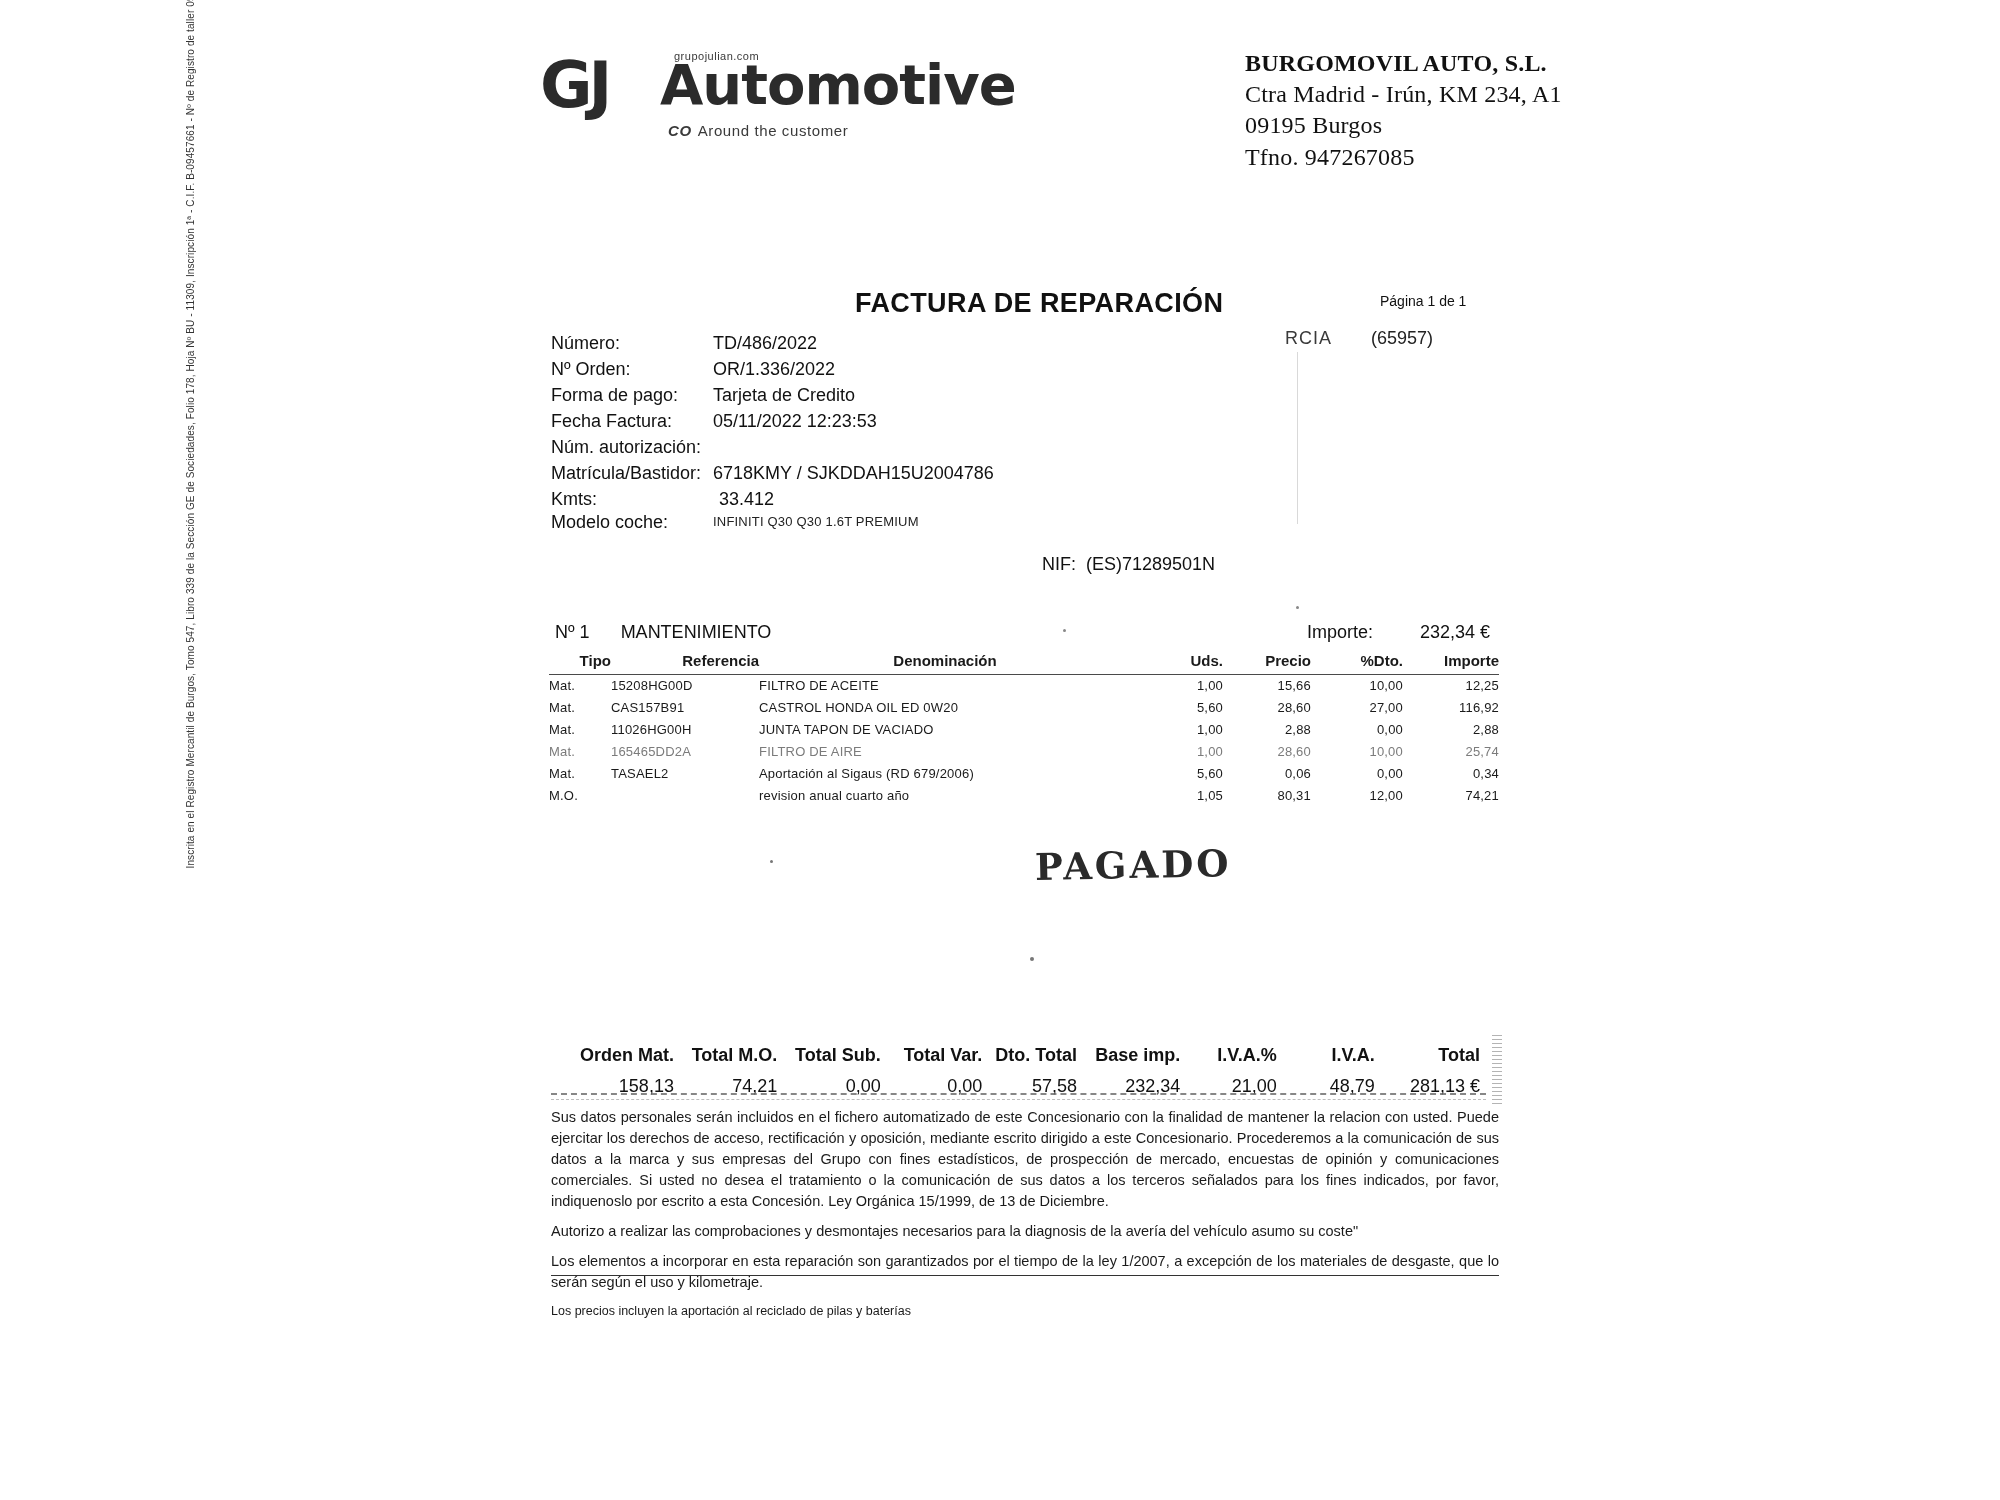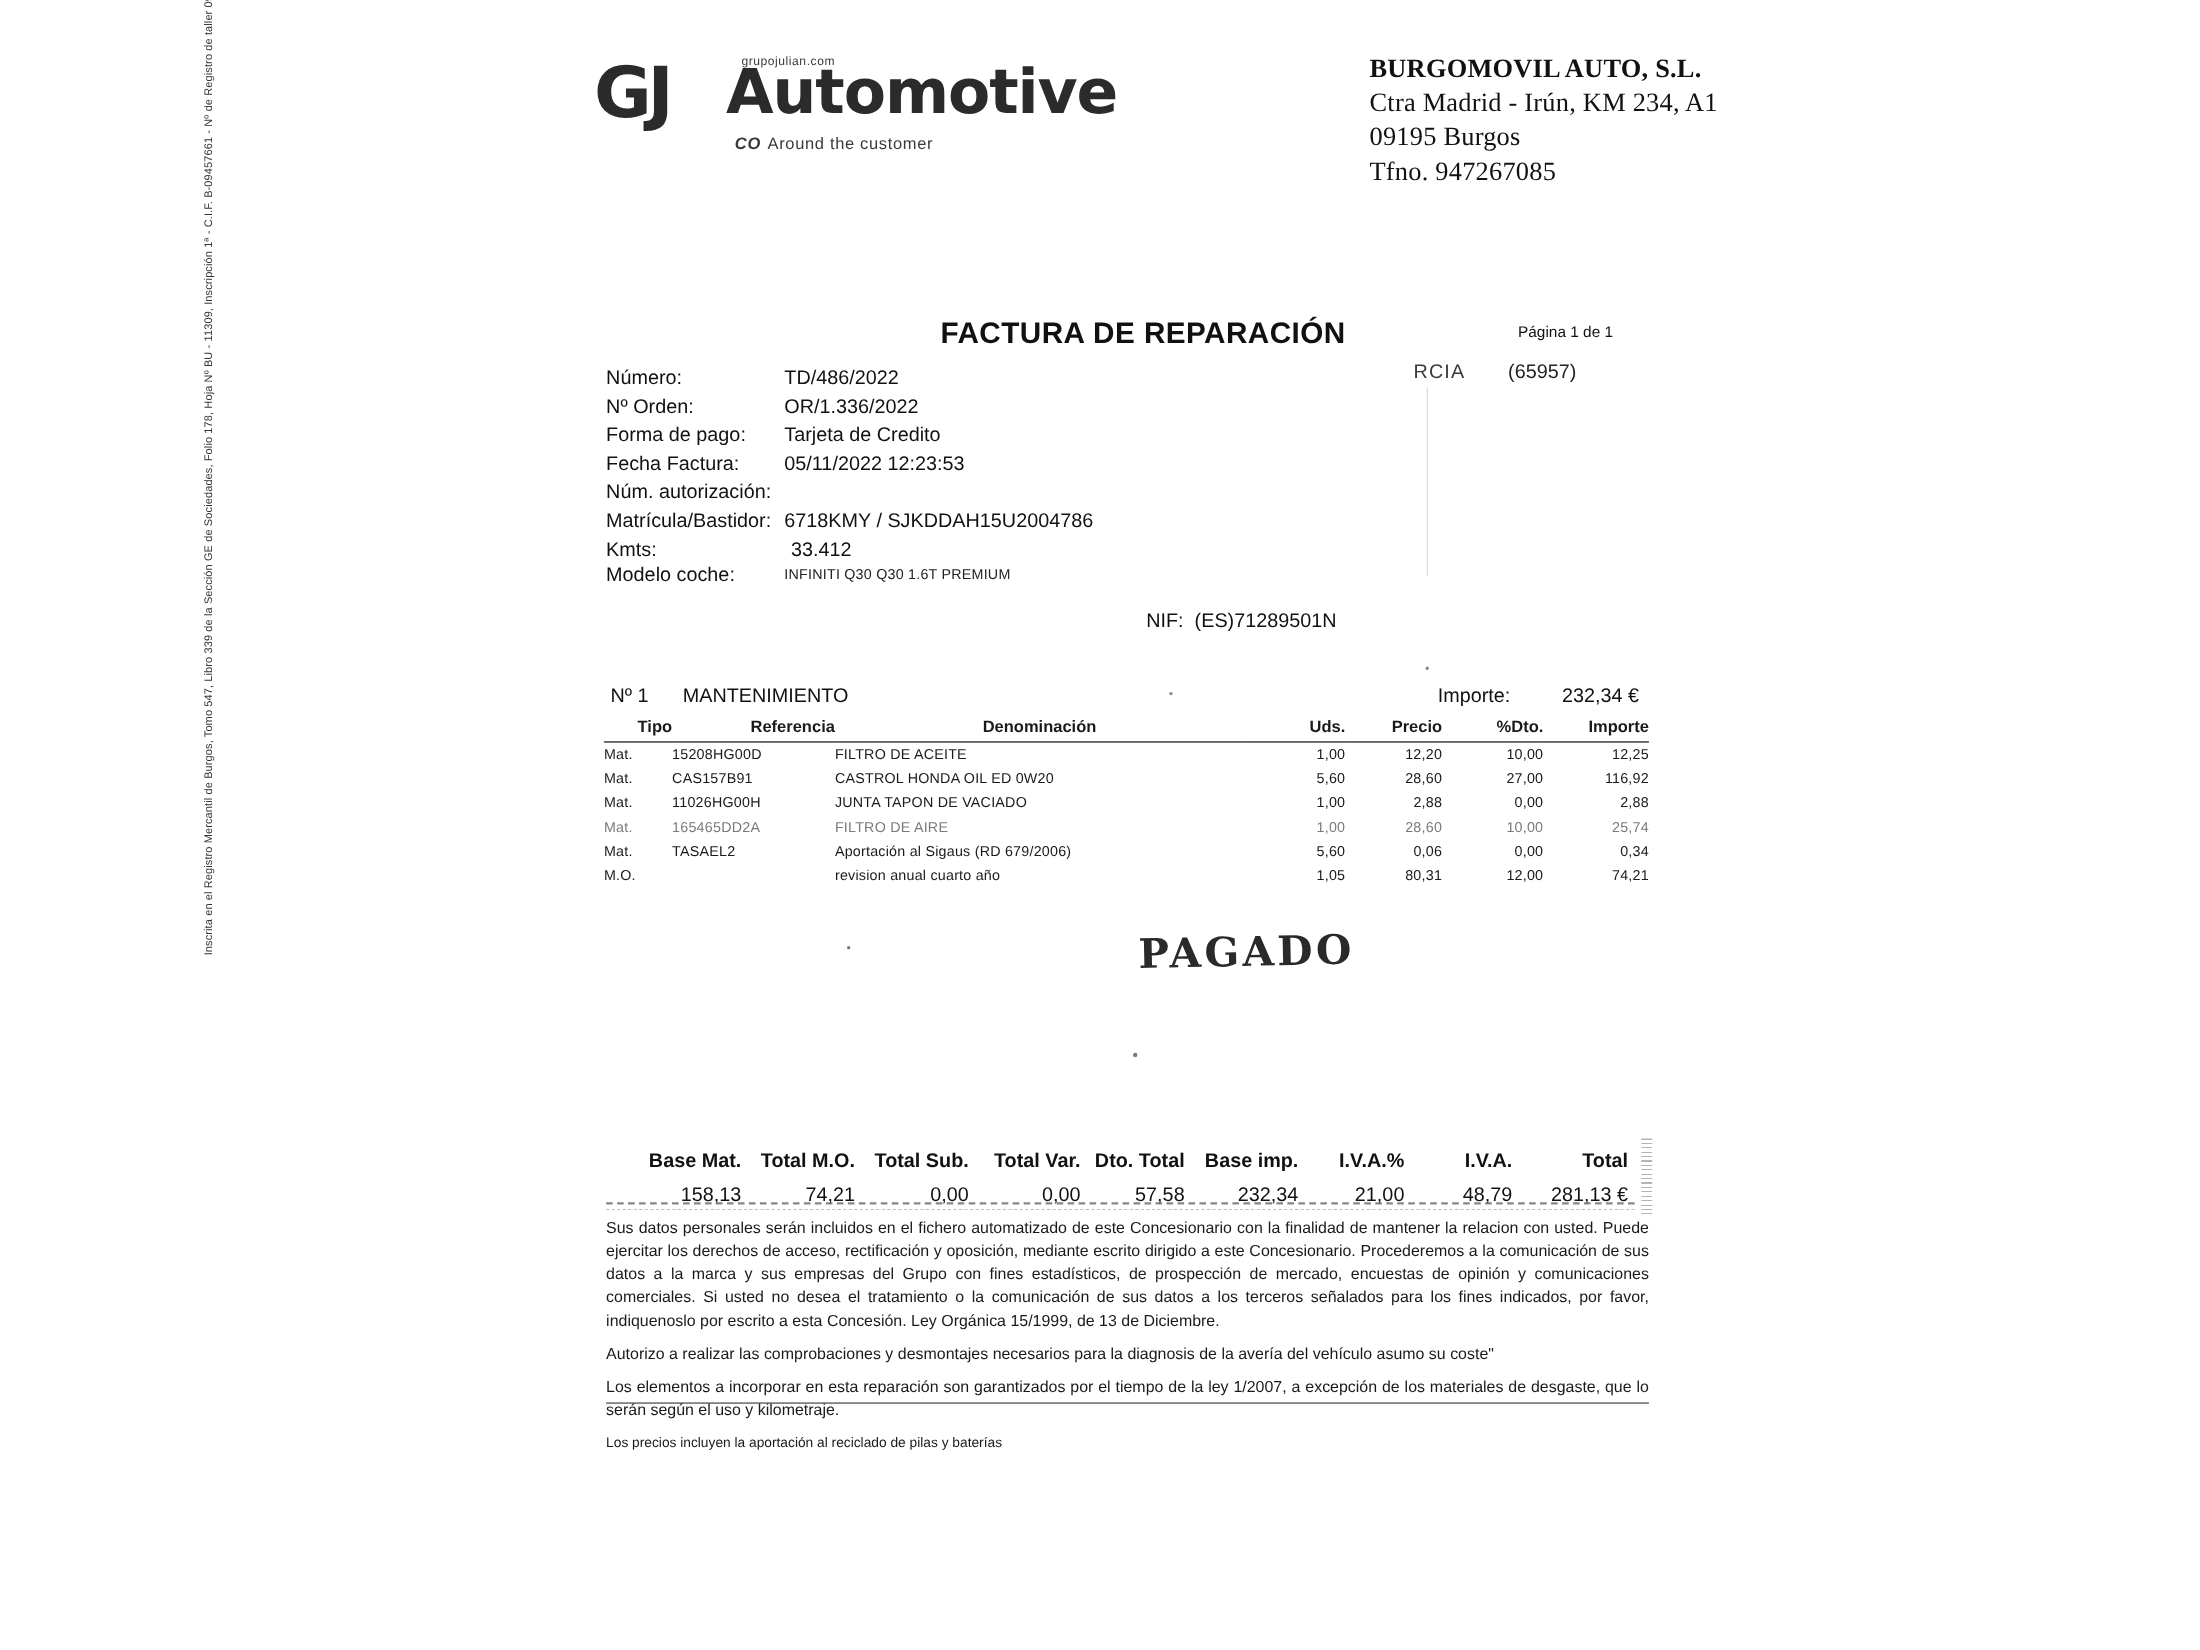--- a/index.html
+++ b/index.html
@@ -425,21 +425,21 @@
         <th class="col-dto r">%Dto.</th>
         <th class="col-imp r">Importe</th>
       </tr>
     </thead>
     <tbody>
       <tr>
         <td>Mat.</td>
         <td>15208HG00D</td>
         <td>FILTRO DE ACEITE</td>
         <td class="r">1,00</td>
-        <td class="r">12,20</td>
+        <td class="r">15,66</td>
         <td class="r">10,00</td>
         <td class="r">12,25</td>
       </tr>
       <tr>
         <td>Mat.</td>
         <td>CAS157B91</td>
         <td>CASTROL HONDA OIL ED 0W20</td>
         <td class="r">5,60</td>
         <td class="r">28,60</td>
         <td class="r">27,00</td>
@@ -485,21 +485,21 @@
   </table>
 
   <div class="stamp">PAGADO</div>
   <div class="dot-a"></div>
   <div class="dot-b"></div>
   <div class="dot-c"></div>
   <div class="dot-d"></div>
 
   <div class="totals">
     <div class="hrow">
-      <span class="w1">Base Mat.</span>
+      <span class="w1">Orden Mat.</span>
       <span class="w2">Total M.O.</span>
       <span class="w3">Total Sub.</span>
       <span class="w4">Total Var.</span>
       <span class="w5">Dto. Total</span>
       <span class="w6">Base imp.</span>
       <span class="w7">I.V.A.%</span>
       <span class="w8">I.V.A.</span>
       <span class="w9">Total</span>
     </div>
     <div class="vrow">

